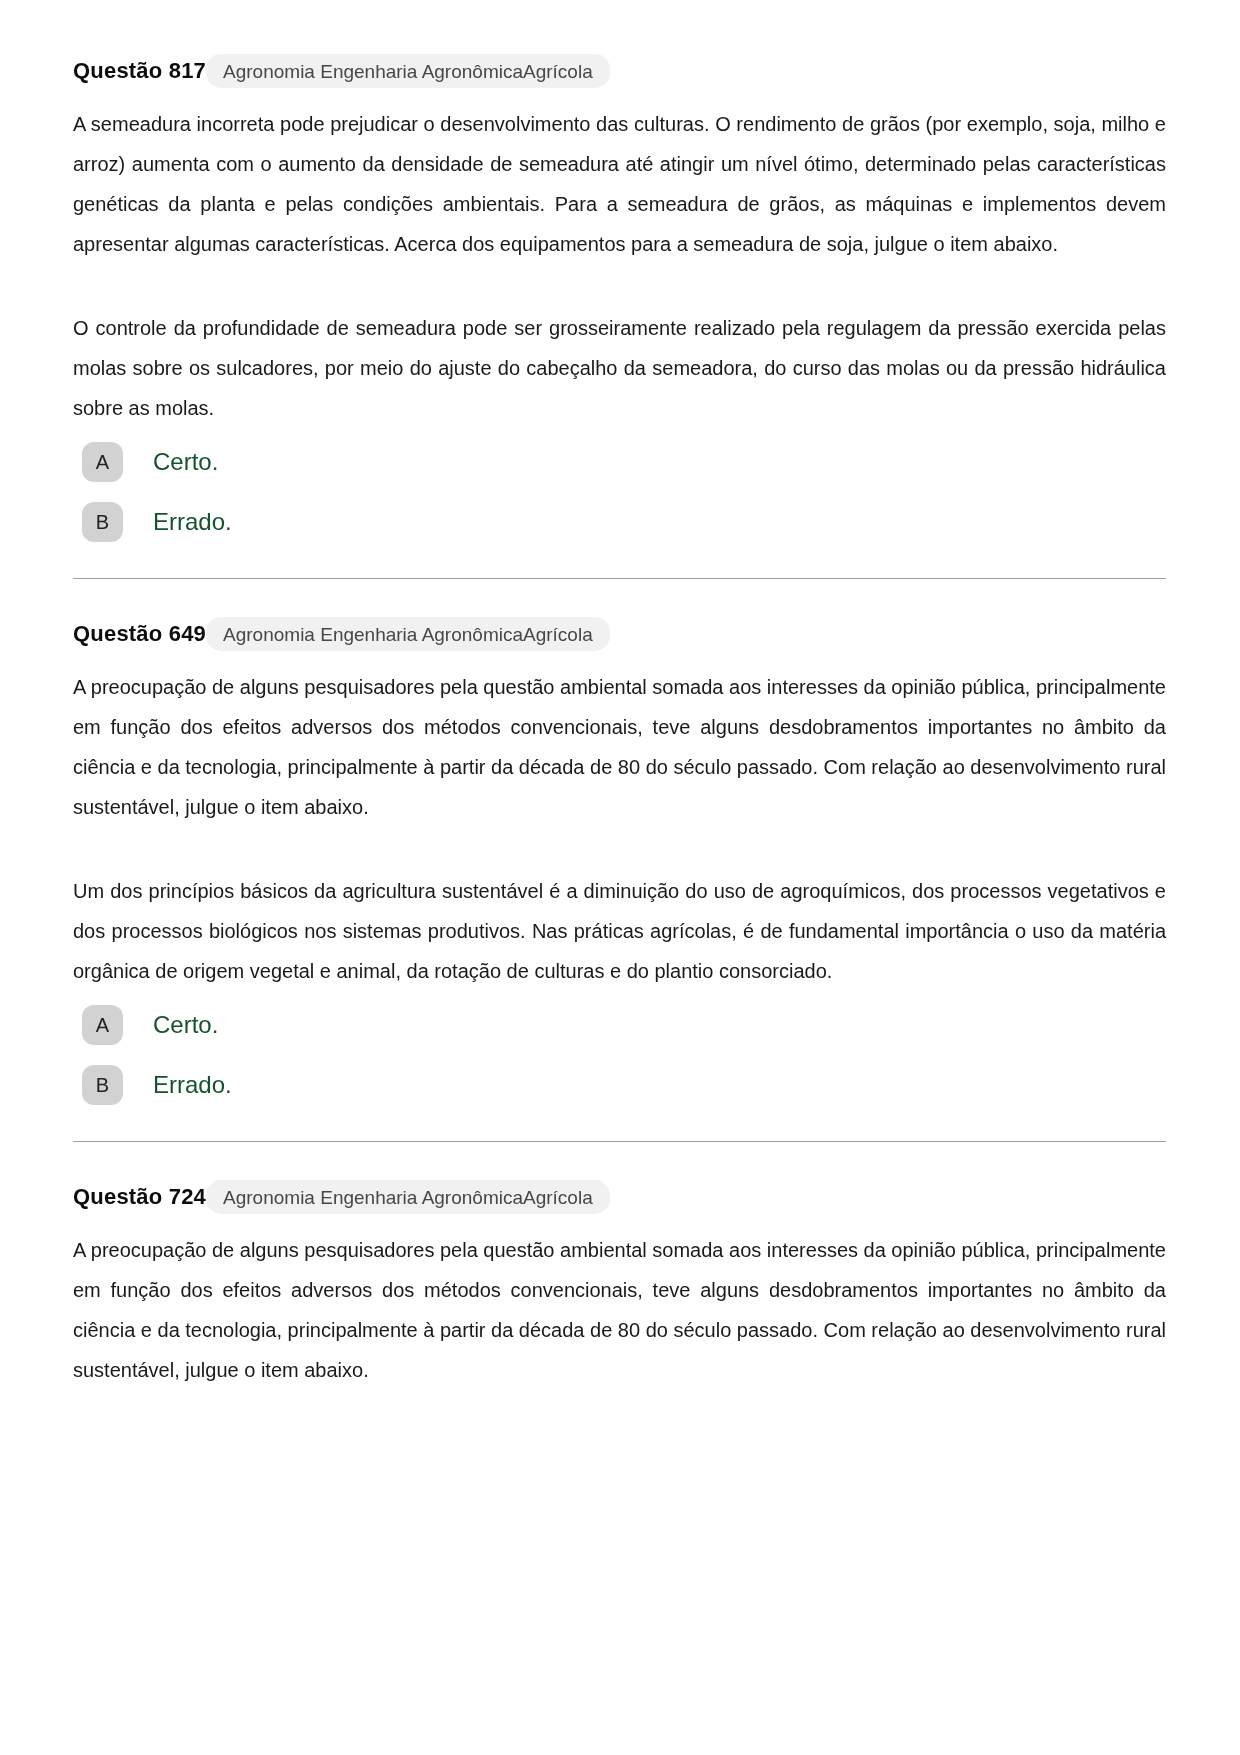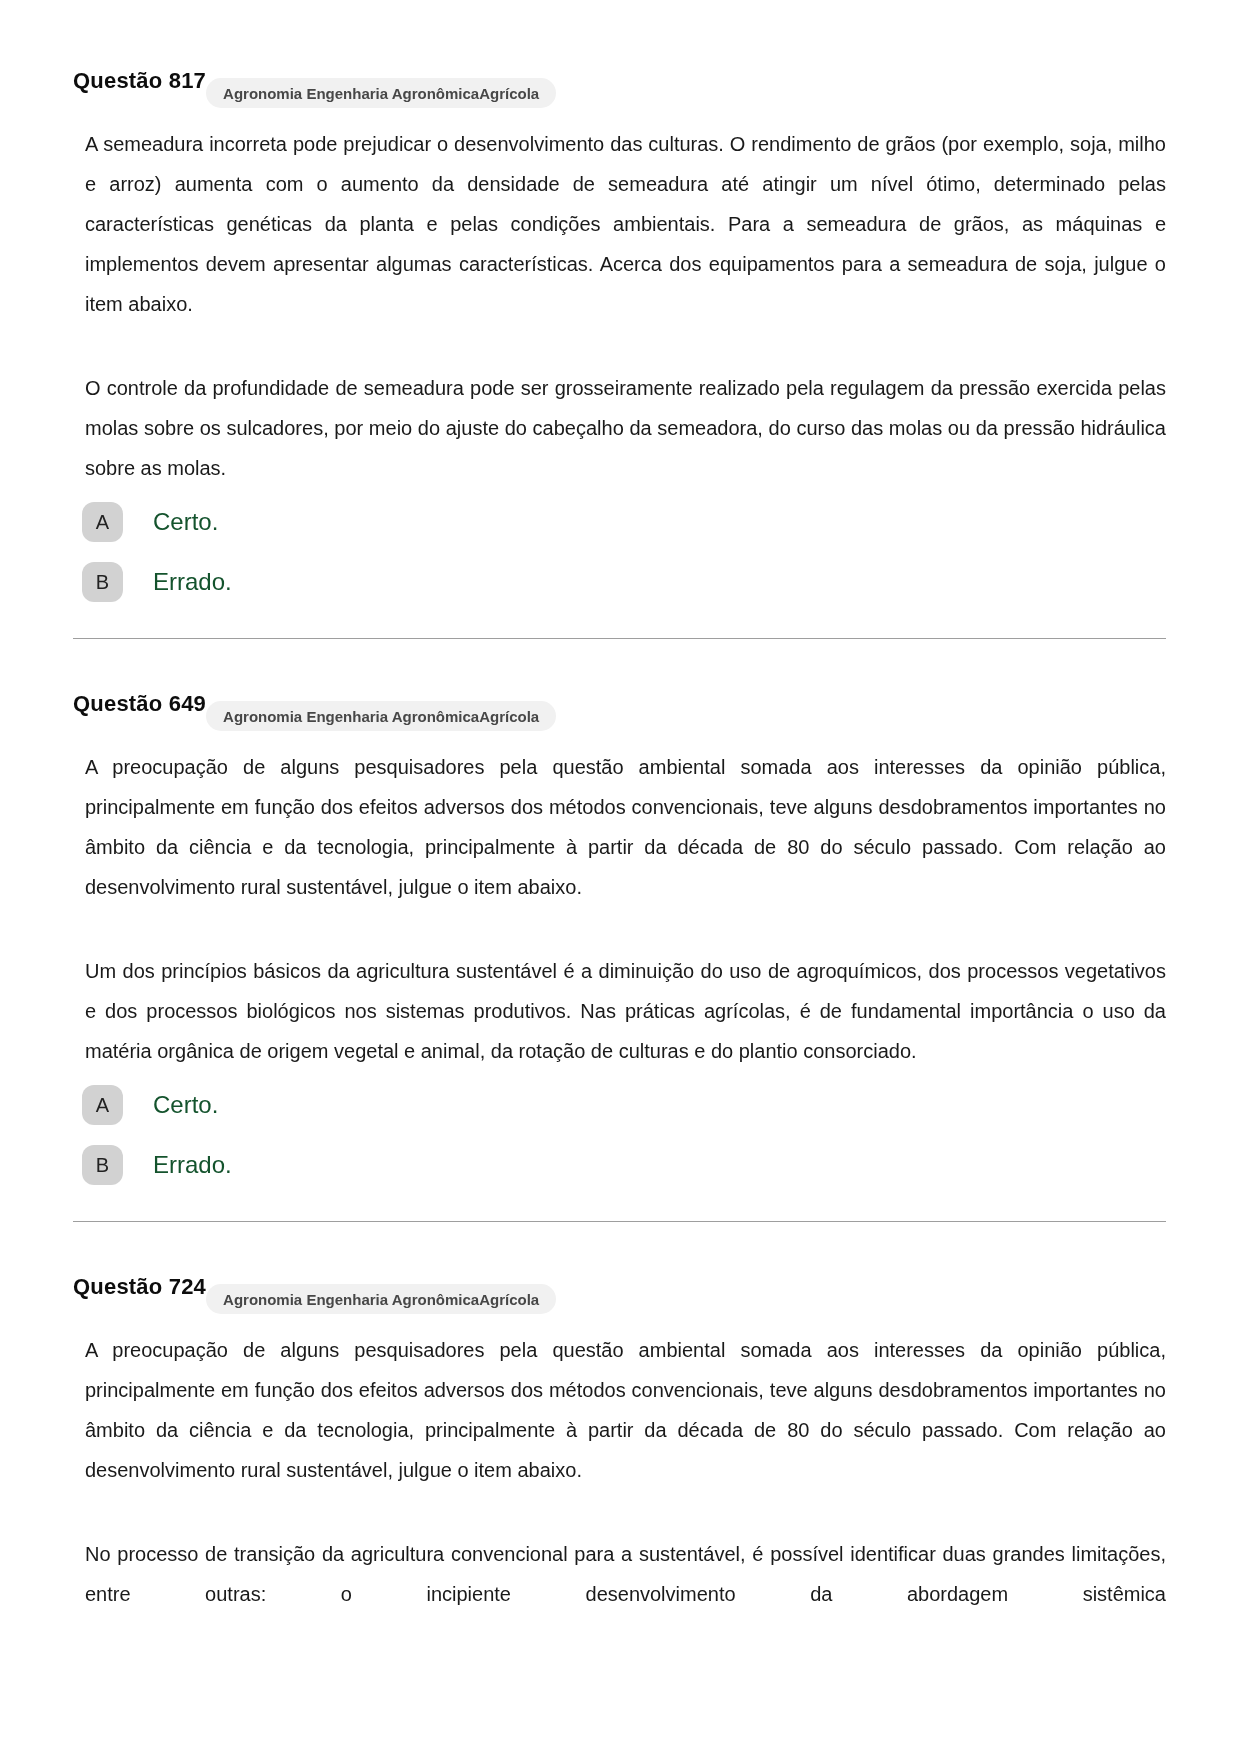--- a/index.html
+++ b/index.html
@@ -24,34 +24,33 @@
     font-weight: 700;
     color: #0d0d0d;
     margin: 0;
     letter-spacing: 0.2px;
     white-space: nowrap;
   }
   .q-tag {
     display: inline-block;
     background: #f1f1f1;
     color: #474747;
-    font-size: 15px;
-    font-weight: 700;
+    font-size: 19px;
+    font-weight: 400;
     line-height: 1;
     padding: 8px 17px 7px 17px;
     border-radius: 15px;
     white-space: nowrap;
-    margin-top: 24px;
   }
   .q-text {
     font-size: 20px;
     line-height: 40px;
     text-align: justify;
     color: #1a1a1a;
-    margin: 0 0 44px 12px;
+    margin: 0 0 44px 0;
   }
   .q-text.before-options { margin-bottom: 14px; }
   .q-text.cut { text-align-last: justify; margin-bottom: 0; }
   .options { margin: 0; }
   .option {
     display: flex;
     align-items: center;
     gap: 30px;
     height: 40px;
     margin: 0 0 20px 9px;
@@ -124,14 +123,13 @@
   </div>
 </section>
 <hr class="divider">
 
 <section class="question">
   <div class="q-header">
     <h2 class="q-title">Questão 724</h2>
     <span class="q-tag">Agronomia Engenharia AgronômicaAgrícola</span>
   </div>
   <p class="q-text">A preocupação de alguns pesquisadores pela questão ambiental somada aos interesses da opinião pública, principalmente em função dos efeitos adversos dos métodos convencionais, teve alguns desdobramentos importantes no âmbito da ciência e da tecnologia, principalmente à partir da década de 80 do século passado. Com relação ao desenvolvimento rural sustentável, julgue o item abaixo.</p>
-  <p class="q-text cut">No processo de transição da agricultura convencional para a sustentável, é possível identificar duas grandes limitações, entre outras: o incipiente desenvolvimento da abordagem sistêmica</p>
 </section>
 
 </body></html>

